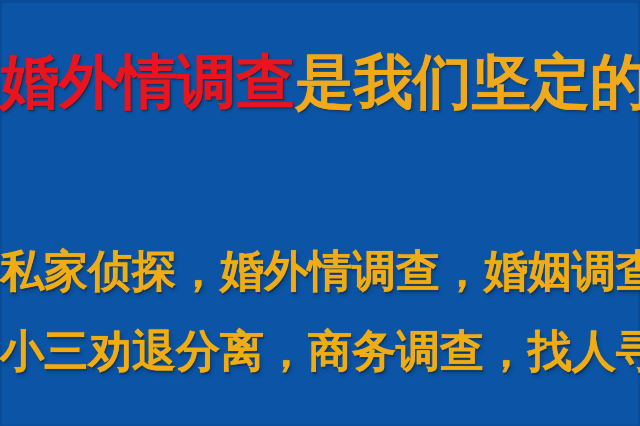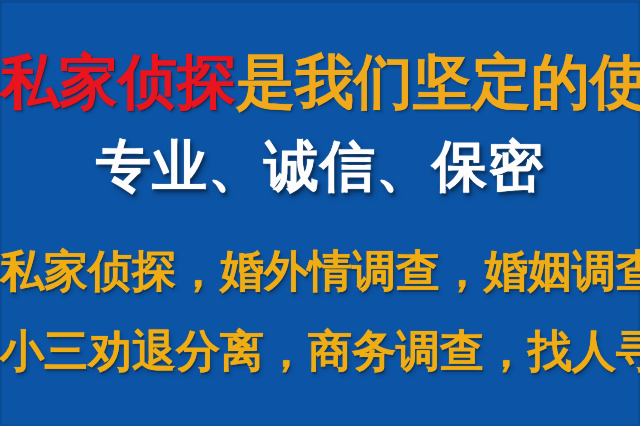--- a/index.html
+++ b/index.html
@@ -100,22 +100,21 @@
 <body>
 
 <div id="poster">
 
   <div class="edge-top"></div>
   <div class="edge-left"></div>
   <div class="edge-right"></div>
   <div class="edge-bottom"></div>
 
   <div class="line line-headline">
-    <span class="seg seg-red">私家侦探</span><span class="seg seg-gold">是我们坚定的使命</span>
+    <span class="seg seg-red">婚外情调查</span><span class="seg seg-gold">是我们坚定的使命</span>
   </div>
 
-  <div class="line line-slogan">专业、诚信、保密</div>
 
   <div class="line line-services line-services-1">私家侦探，婚外情调查，婚姻调查，</div>
 
   <div class="line line-services line-services-2">小三劝退分离，商务调查，找人寻人</div>
 
 </div>
 
 </body></html>

